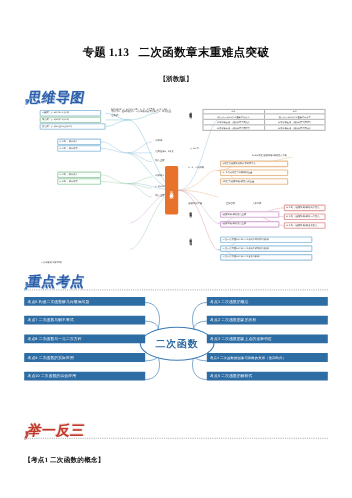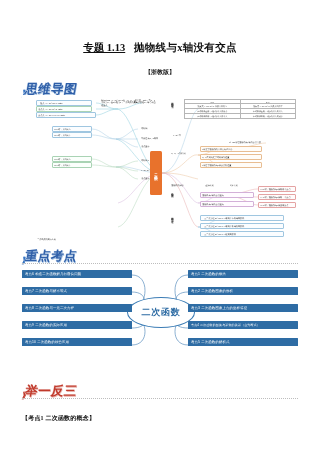--- a/index.html
+++ b/index.html
@@ -19,21 +19,21 @@
   .doc-title{
     position:absolute;top:41px;left:0;width:320px;
     text-align:center;
     font-family:"Liberation Serif",serif;
     font-weight:bold;
     font-size:10.5px;
     letter-spacing:.3px;
     color:#101010;
     white-space:nowrap;
   }
-  .doc-title .num{letter-spacing:0;text-decoration:underline;}
+  .doc-title .num{letter-spacing:0;}
   .doc-subtitle{
     position:absolute;top:68px;left:0;width:320px;
     text-align:center;
     font-size:6px;font-weight:bold;
     color:#1a1a1a;
   }
 
   
   .sec-head{position:absolute;left:22px;height:16px;}
   .sec-head .arrows{
@@ -152,21 +152,21 @@
     font-family:"Liberation Serif",serif;
     letter-spacing:.2px;
   }
 </style>
 </head>
 <body>
 
 <div class="page">
 
   <div class="doc-title">
-    <span class="num">专题 1.13</span>&nbsp;&nbsp;&nbsp;<span>抛物线与x轴没有交点</span>
+    <span class="num">专题 1.13</span>&nbsp;&nbsp;&nbsp;<span>二次函数章末重难点突破</span>
   </div>
   <div class="doc-subtitle">【浙教版】</div>
 
   <div class="sec-head blue" style="top:80px;">
     <span class="arrows">⟩⟩⟩</span><span class="word">思维导图</span>
   </div>
   <div class="sec-rule" style="top:96px;"></div>
 
   <div class="mindmap">
 

